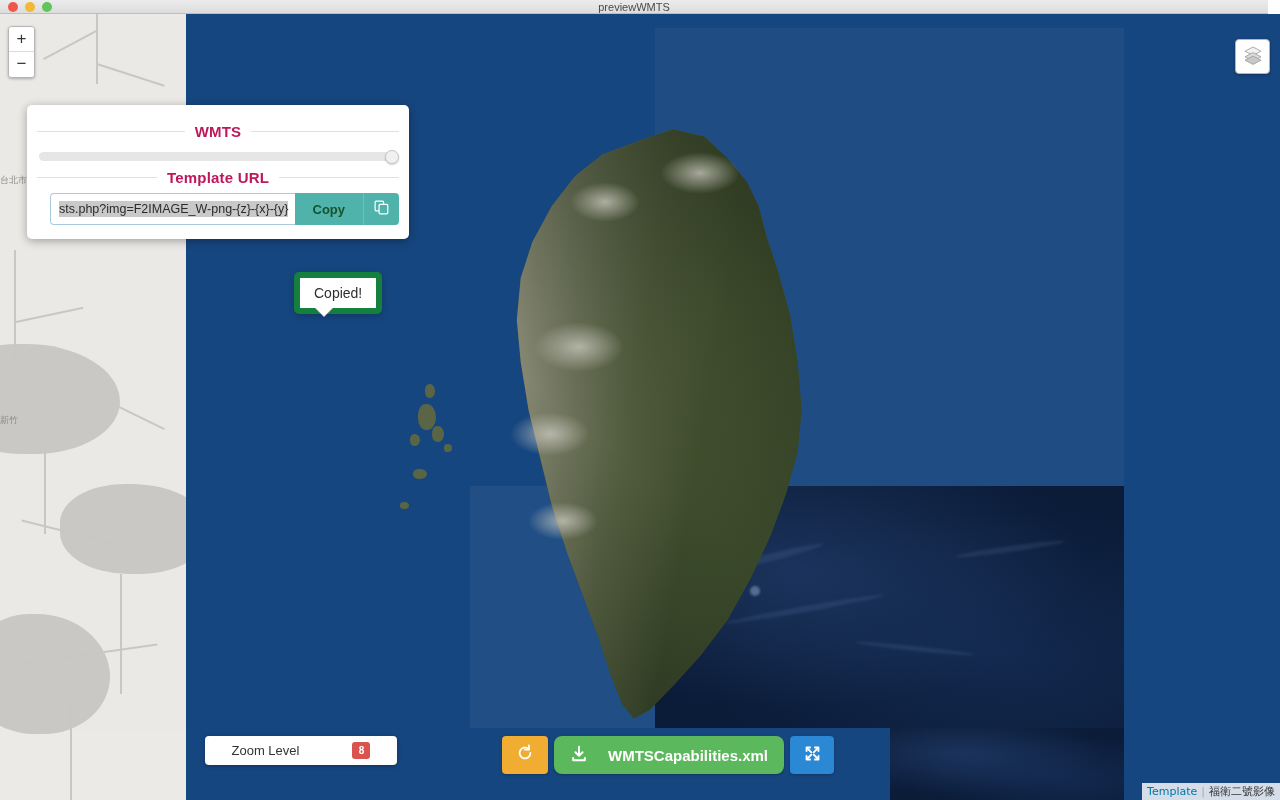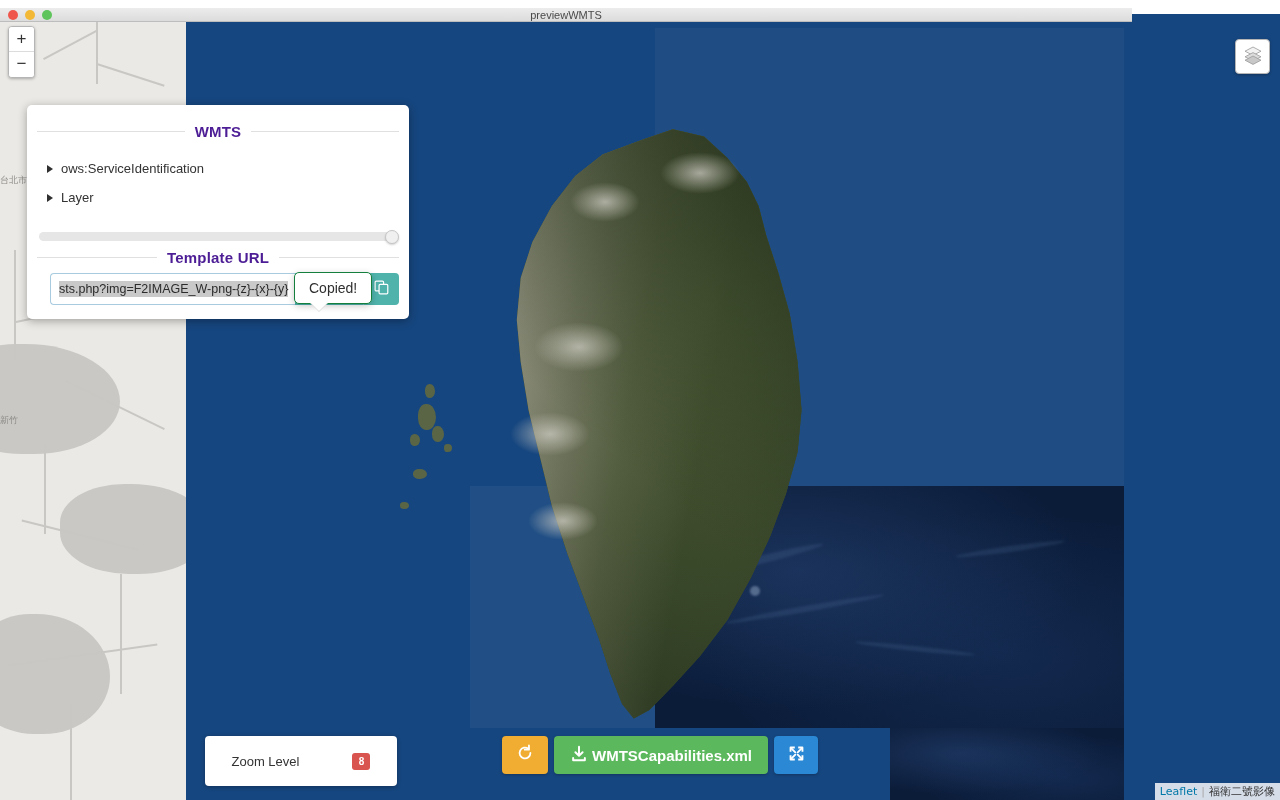--- a/index.html
+++ b/index.html
@@ -5,21 +5,21 @@
   * { box-sizing: border-box; margin: 0; padding: 0; }
   html, body {
     width: 1280px; height: 800px;
     font-family: "Liberation Sans", sans-serif;
     overflow: hidden; background: #fff;
   }
 
   
   #window { position: relative; width: 1280px; height: 800px; overflow: hidden; }
   #titlebar {
-    position: absolute; top: 8px; left: 0; width: 1132px; height: 14px;
+    position: absolute; top: 0; left: 0; width: 1268px; height: 14px;
     background: linear-gradient(#ececec, #dcdcdc);
     border-bottom: 1px solid #bdbdbd;
     display: flex; align-items: center; z-index: 60;
   }
   #traffic { display: flex; gap: 7px; margin-left: 8px; }
   .light { width: 10px; height: 10px; border-radius: 50%; }
   .light.red    { background: #ef574c; }
   .light.yellow { background: #f2b836; }
   .light.green  { background: #5ec45b; }
   #win-title {
@@ -143,21 +143,21 @@
     background: #fff; border-radius: 5px;
     box-shadow: 0 2px 10px rgba(0,0,0,.32);
     padding: 10px 10px 14px 10px; z-index: 40;
   }
   .legend {
     display: flex; align-items: center; gap: 10px;
     margin: 8px 0 6px 0;
   }
   .legend .rule { flex: 1; height: 1px; background: #e0e0e0; }
   .legend .ltext {
-    font-size: 15px; font-weight: bold; color: #4c1d95;
+    font-size: 15px; font-weight: bold; color: #be185d;
     letter-spacing: .2px; white-space: nowrap;
   }
   .legend.title .ltext { font-weight: bold; }
 
   .tree { padding: 8px 0 14px 10px; }
   .tree-node {
     display: flex; align-items: center; gap: 8px;
     font-size: 13px; color: #333; padding: 7px 0; cursor: pointer;
   }
   .caret {
@@ -204,34 +204,34 @@
   }
   .copy-icon-btn {
     background: #4fb3ac; color: #fff; width: 36px;
     display: flex; align-items: center; justify-content: center;
     border-left: 1px solid rgba(255,255,255,.18); cursor: pointer;
   }
 
   
   #tooltip {
     position: absolute; left: 294px; top: 258px;
-    background: #fff; border: 1px solid #15803d; border-radius: 5px;
+    background: #fff; border: 6px solid #15803d; border-radius: 5px;
     box-shadow: 0 2px 7px rgba(0,0,0,.22);
     padding: 7px 14px; font-size: 14px; color: #2f2f2f; z-index: 55;
   }
   #tooltip:after, #tooltip:before {
     content: ""; position: absolute; left: 24px; top: 100%;
     border: solid transparent; width: 0; height: 0;
   }
   #tooltip:after { border-top-color: #fff; border-width: 8px; margin-left: -8px; }
   #tooltip:before { border-top-color: #dcdcdc; border-width: 9px; margin-left: -9px; }
 
   
   #zoomlevel {
-    position: absolute; left: 205px; top: 722px; width: 192px; height: 50px;
+    position: absolute; left: 205px; top: 722px; width: 192px; height: 29px;
     background: #fff; border-radius: 4px;
     box-shadow: 0 1px 4px rgba(0,0,0,.3);
     display: flex; align-items: center; justify-content: center; gap: 53px;
     z-index: 35;
   }
   #zoomlevel .zl-label { font-size: 13px; color: #333; }
   .badge {
     background: #d9534f; color: #fff; font-size: 10px; font-weight: bold;
     border-radius: 3px; padding: 3px 6px; min-width: 18px; text-align: center;
   }
@@ -239,22 +239,22 @@
     position: absolute; left: 502px; top: 722px; height: 38px;
     display: flex; gap: 6px; z-index: 35;
   }
   .btn {
     height: 38px; border-radius: 4px; display: flex; align-items: center;
     justify-content: center; color: #fff; cursor: pointer;
     box-shadow: 0 1px 3px rgba(0,0,0,.25);
   }
   .btn.reset { width: 46px; background: #f0ad31; }
   .btn.dl {
-    background: #5cb85c; padding: 0 16px; gap: 4px;
-    font-size: 15px; font-weight: bold;
+    background: #5cb85c; padding: 0 16px; gap: 20px;
+    font-size: 15px; font-weight: bold; border-radius: 8px;
   }
   .btn.full { width: 44px; background: #2a88d4; }
 
   
   #attrib {
     position: absolute; right: 0; bottom: 0; z-index: 36;
     background: rgba(255,255,255,.82); font-size: 11px; color: #333;
     padding: 1px 5px; font-family: "DejaVu Sans", sans-serif;
     display: flex; gap: 4px; align-items: center;
   }
@@ -348,30 +348,20 @@
     </div>
 
     <div id="panel">
 
       <div class="legend title">
         <div class="rule"></div>
         <div class="ltext">WMTS</div>
         <div class="rule"></div>
       </div>
 
-      <div class="tree">
-        <div class="tree-node">
-          <span class="caret"></span>
-          <span>ows:ServiceIdentification</span>
-        </div>
-        <div class="tree-node">
-          <span class="caret"></span>
-          <span>Layer</span>
-        </div>
-      </div>
 
 
       <div class="slider-wrap">
         <div class="track">
           <div class="knob"></div>
         </div>
       </div>
 
       <div class="legend">
         <div class="rule"></div>
@@ -432,19 +422,19 @@
             <path d="M17 8 L17 3 L12 3" fill="none" stroke="#fff" stroke-width="2.2" stroke-linejoin="round"></path>
             <path d="M3 12 L3 17 L8 17" fill="none" stroke="#fff" stroke-width="2.2" stroke-linejoin="round"></path>
             <path d="M17 12 L17 17 L12 17" fill="none" stroke="#fff" stroke-width="2.2" stroke-linejoin="round"></path>
             <path d="M4.2 4.2 L8.6 8.6 M15.8 4.2 L11.4 8.6 M4.2 15.8 L8.6 11.4 M15.8 15.8 L11.4 11.4" stroke="#fff" stroke-width="2.2" stroke-linecap="round"></path>
           </svg>
         </span>
       </div>
     </div>
 
     <div id="attrib">
-      <span class="lnk">Leaflet</span>
+      <span class="lnk">Template</span>
       <span class="sep">|</span>
       <span>福衛二號影像</span>
     </div>
 
   </div>
 </div>
 
 </body></html>

